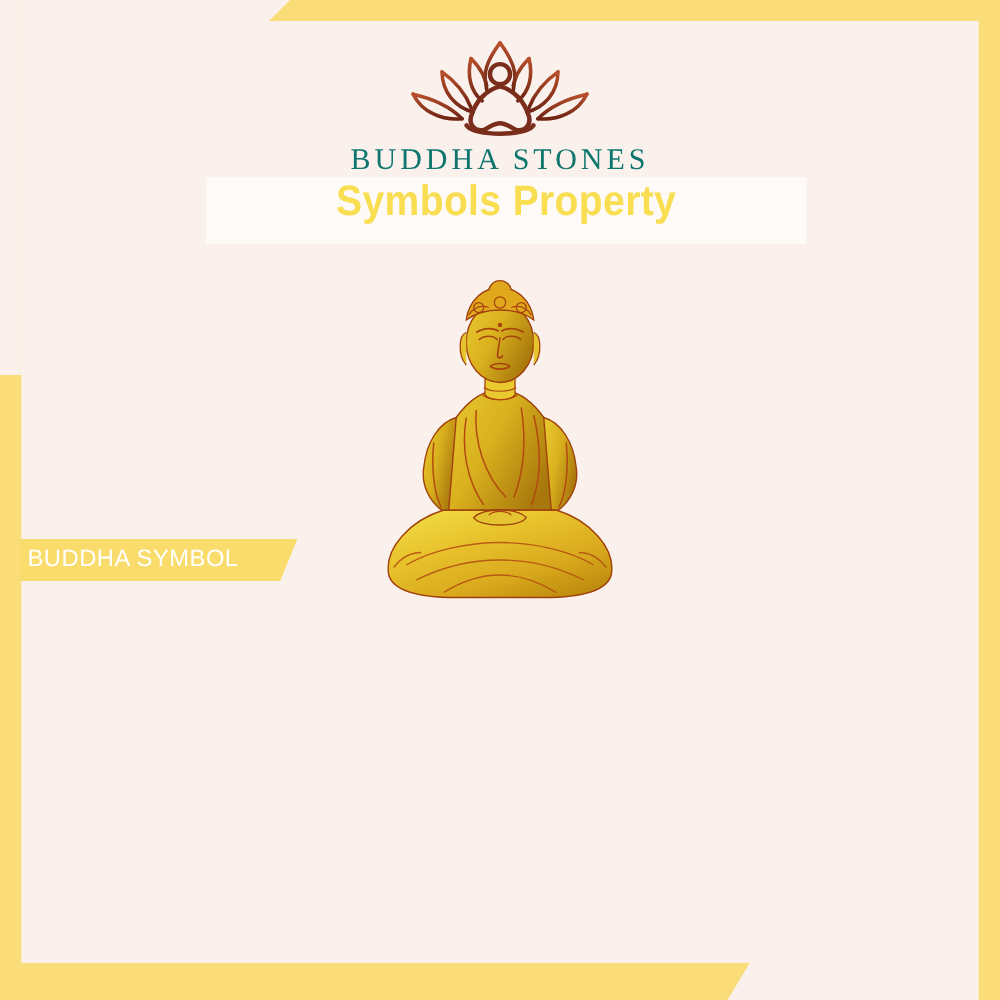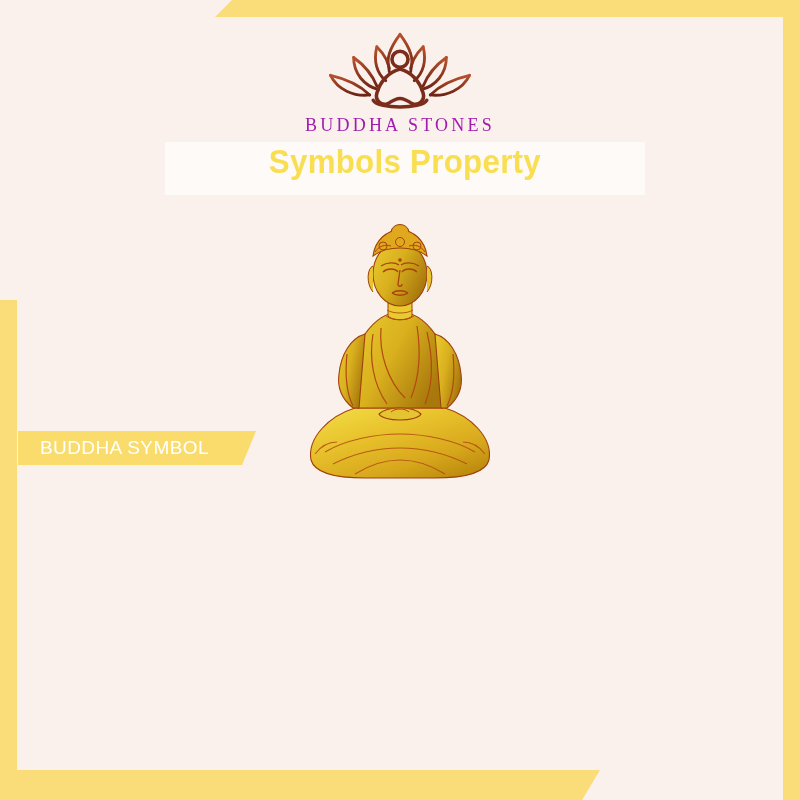--- a/index.html
+++ b/index.html
@@ -47,21 +47,21 @@
   }
 
   
   .logo-wrap{
     width:100%; padding-top:12px;
     display:flex; flex-direction:column; align-items:center;
   }
   .logo-mark{ width:180px; height:82px; display:block; }
   .logo-text{
     font-family:"Liberation Serif", serif;
-    font-size:18px; letter-spacing:3.2px; color:#a21caf;
+    font-size:24px; letter-spacing:3.2px; color:#0f766e;
     margin-top:4px; font-weight:400;
   }
 
   
   .title-banner{
     position:absolute; left:148px; top:125px;
     width:480px; height:53px;
     background:#fdfaf7;
     display:flex; align-items:flex-start; justify-content:center;
   }
@@ -80,21 +80,20 @@
   .buddha-svg{ width:210px; height:290px; display:block; }
 
   
   .symbol-tag{
     position:absolute; left:0px; top:431px;
     width:238px; height:34px;
     background:#fadc6d;
     clip-path:polygon(0 0, 100% 0, calc(100% - 14px) 100%, 0 100%);
     display:flex; align-items:center;
     z-index:4;
-    margin-left:18px;
   }
   .symbol-tag-label{
     color:#ffffff; font-size:19px; letter-spacing:0.4px;
     padding-left:22px; font-weight:400;
   }
 
   
   .content-panel{
     position:absolute; left:17px; top:491px;
     width:749px; height:265px;

